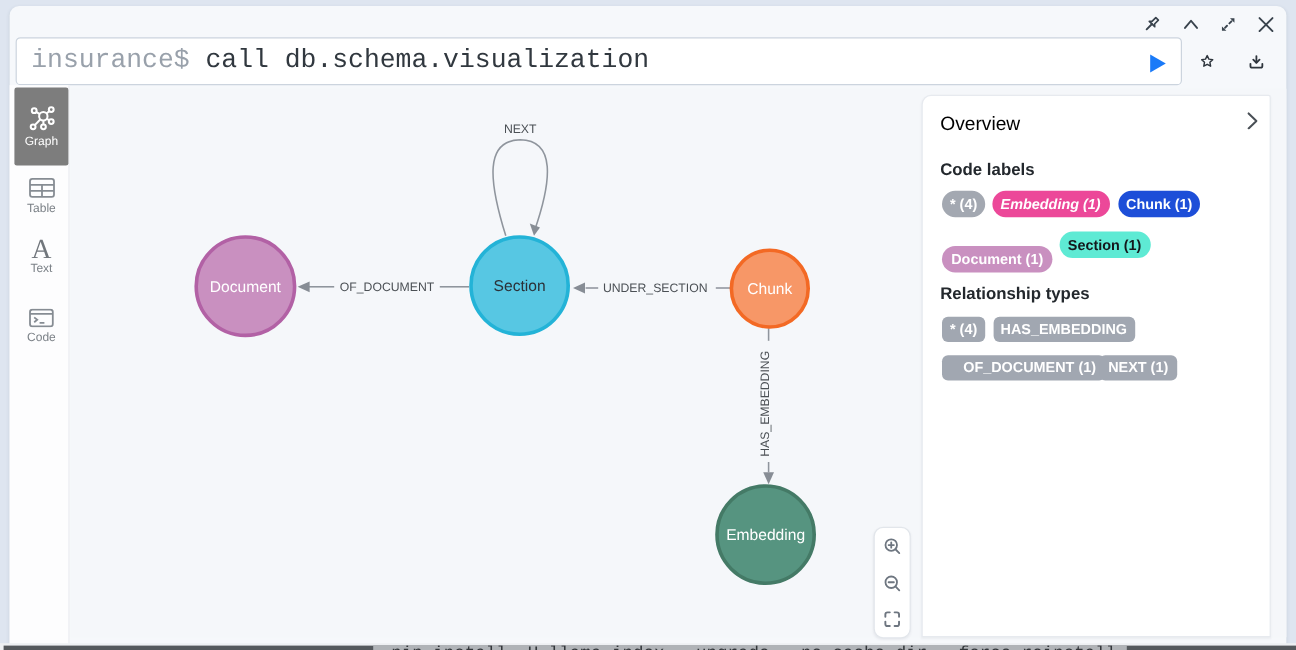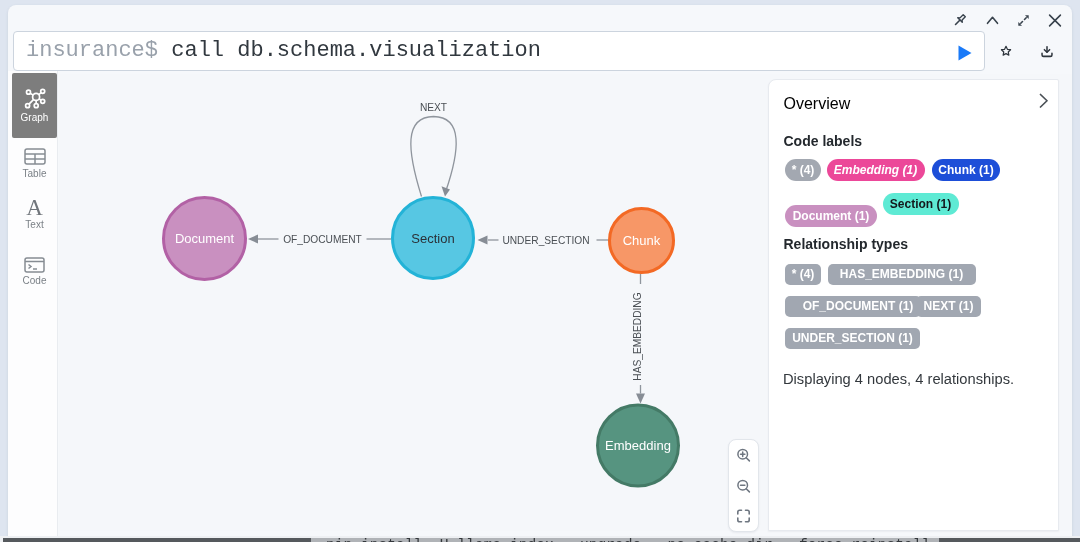--- a/index.html
+++ b/index.html
@@ -209,25 +209,23 @@
     <polyline points="4.5,1.5 11,7.75 4.5,14"></polyline>
   </svg>
   <h2 style="top:52.5px;">Code labels</h2>
   <div class="pill" style="left:16px; top:79px;  width:36px;  background:#a3a8b1;">* (4)</div>
   <div class="pill" style="left:57.5px;   top:79px;  width:98px;  background:#ec4899;font-style:italic;">Embedding (1)</div>
   <div class="pill" style="left:163px;top:79px;  width:68px;  background:#1d4ed8;">Chunk (1)</div>
   <div class="pill" style="left:16px; top:112.5px; width:92px; background:#C990C0;margin-top:12px;">Document (1)</div>
   <div class="pill" style="left:113.5px;  top:112.5px; width:76px; background:#5eead4; color:#14181c;">Section (1)</div>
   <h2 style="top:155.5px;">Relationship types</h2>
   <div class="chip" style="left:16px; top:184px; width:36px;">* (4)</div>
-  <div class="chip" style="left:58.5px;   top:184px; width:148px;">HAS_EMBEDDING (1)</div>
+  <div class="chip" style="left:58.5px;   top:184px; width:118px;">HAS_EMBEDDING (1)</div>
   <div class="chip" style="left:16px; top:216px; width:136px;padding-left:10px;">OF_DOCUMENT (1)</div>
   <div class="chip" style="left:147px;top:216px; width:65px;">NEXT (1)</div>
-  <div class="chip" style="left:16px; top:248px; width:135px;">UNDER_SECTION (1)</div>
-  <div id="disp">Displaying 4 nodes, 4 relationships.</div>
 </div>
 
 <div id="below">
   <div class="darkbar" style="left:3px; width:1077px;"></div>
   <div id="grayband">
       <div id="pipline">pip install -U llama-index --upgrade --no-cache-dir --force-reinstall</div>
     </div>
 </div>
 
 </body></html>

